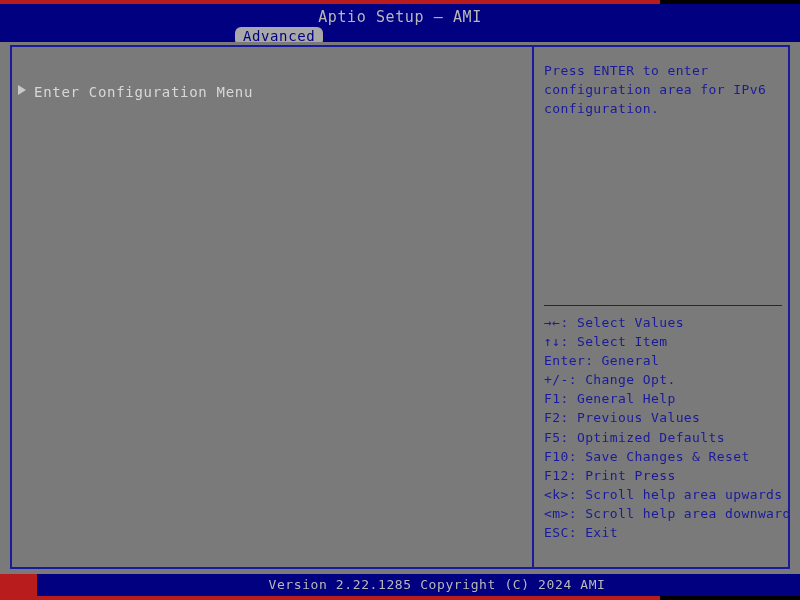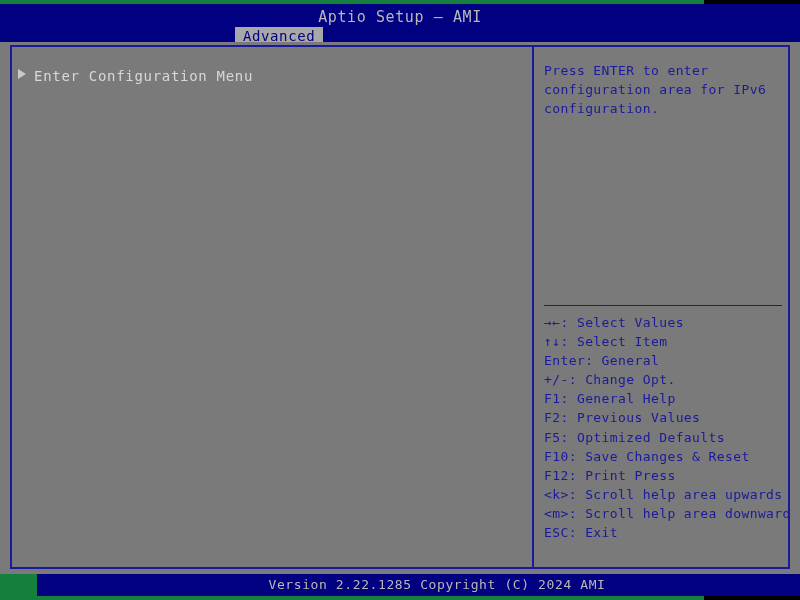--- a/index.html
+++ b/index.html
@@ -12,22 +12,21 @@
     width: 800px;
     height: 600px;
     overflow: hidden;
     font-family: "DejaVu Sans Mono", "Liberation Mono", monospace;
   }
 
   #screen {
     position: relative;
     width: 660px;
     height: 600px;
-    background: #15803d;
-    padding-left: 44px;
+    background: #b91c1c;
   }
 
   
   .header {
     position: absolute;
     left: 0;
     top: 4px;
     width: 800px;
     height: 38px;
     background: #000080;
@@ -57,20 +56,21 @@
     top: 0px;
     height: 19px;
     padding: 0 8px;
     background: #a8a8a8;
     color: #000080;
     font-size: 14px;
     line-height: 19px;
     letter-spacing: 0.6px;
     white-space: pre;
     box-sizing: border-box;
+    border-radius: 6px;
   }
 
   
   .bodyarea {
     position: absolute;
     left: 0;
     top: 42px;
     width: 800px;
     height: 532px;
     background: #7a7a7a;
@@ -93,21 +93,21 @@
     top: 0px;
     width: 2px;
     height: 520px;
     background: #1a1a9c;
   }
 
   
   .left-panel {
     position: absolute;
     left: 0px;
-    top: 0px;
+    top: 16px;
     width: 520px;
     height: 520px;
     overflow: hidden;
     border-radius: 16px;
   }
   .menu-item {
     position: absolute;
     left: 0px;
     top: 19px;
     width: 516px;

